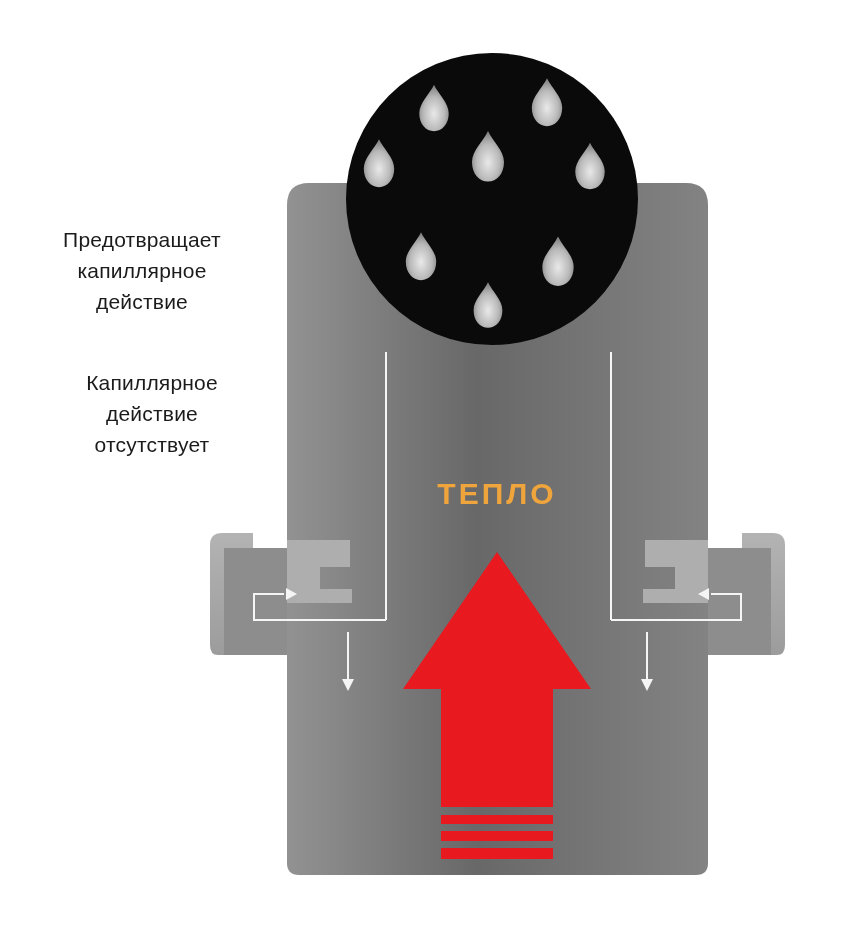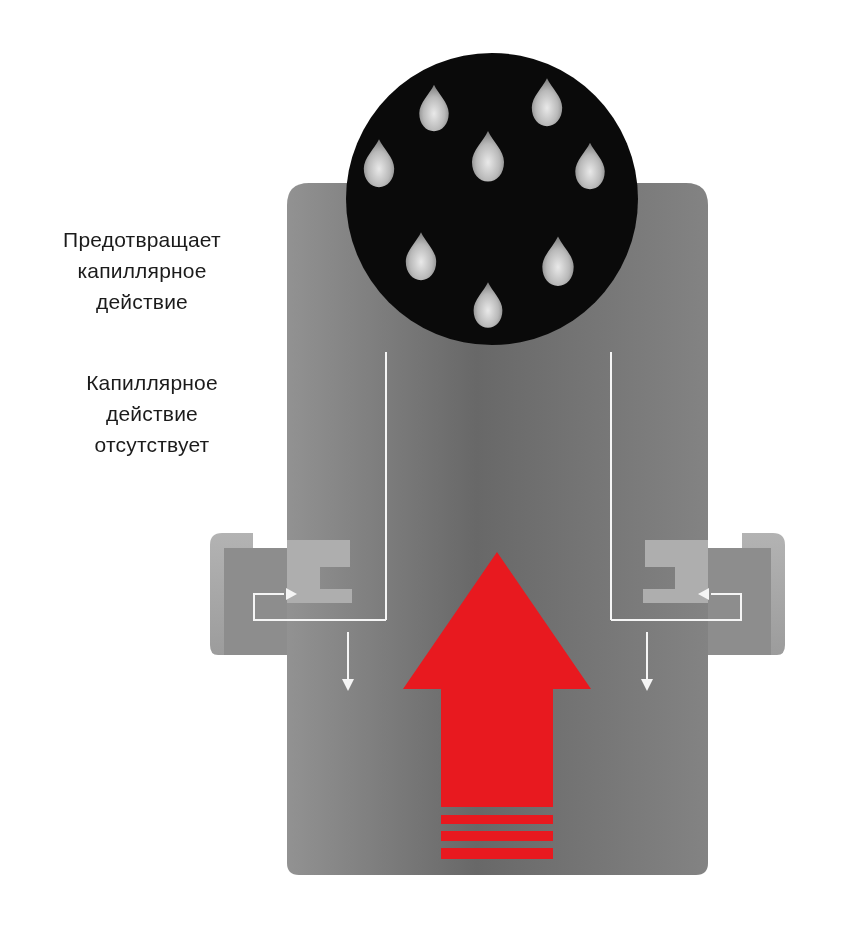--- a/index.html
+++ b/index.html
@@ -110,14 +110,15 @@
 
   <div class="side-label label-1">Предотвращает
 капиллярное
 действие</div>
 
   <div class="side-label label-2">Капиллярное
 действие
 отсутствует</div>
 
 
+  <div class="heat-label">ТЕПЛО</div>
 
 </div>
 
 </body></html>

